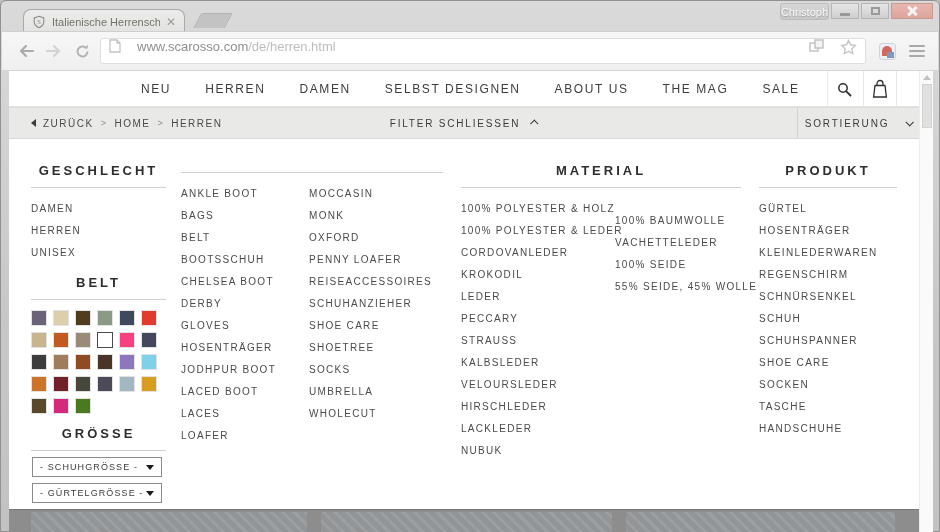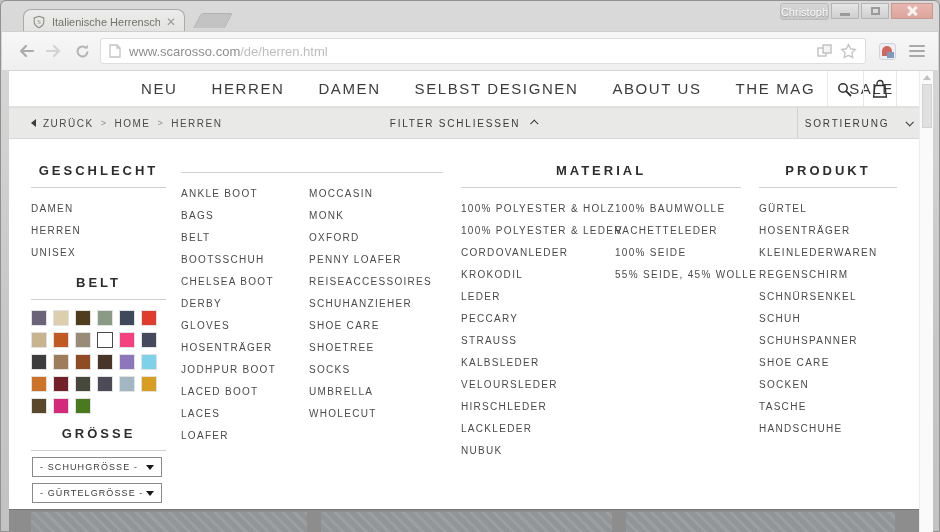--- a/index.html
+++ b/index.html
@@ -34,40 +34,40 @@
   .glyph-x::before,.glyph-x::after { content:""; position:absolute; left:4px; top:-1px;
       width:2.5px; height:12px; background:#f7f3f2; }
   .glyph-x::before{ transform:rotate(45deg);} .glyph-x::after{ transform:rotate(-45deg);}
 
   .toolbar { position:absolute; left:1px; right:1px; top:30px; height:40px;
              background:linear-gradient(#f7f7f7,#efefef); border-top:1px solid #cfcfcf;
              border-bottom:1px solid #d6d6d6; display:flex; align-items:center; z-index:4; }
   .nav-btn { width:28px; display:flex; justify-content:center; align-items:center; }
   .toolbar svg { display:block; }
   .omnibox { flex:1; height:26px; margin:0 8px 0 4px; background:#fff; border:1px solid #dedede;
-             border-radius:3px; display:flex; align-items:center; padding:0 8px; gap:8px; }
+             border-radius:3px; display:flex; padding:0 8px; gap:16px; }
   .url { font-size:13px; white-space:nowrap; overflow:hidden; flex:1; }
   .url .host { color:#8f8f8f; } .url .path { color:#bdbdbd; }
   .ext-btn { width:26px; display:flex; justify-content:center; }
   .ext-badge { width:17px; height:17px; border-radius:3px; background:#eceff4; border:1px solid #d0d4da;
                position:relative; overflow:hidden; }
   .ext-badge::before { content:""; position:absolute; left:2px; top:2px; width:10px; height:10px;
                border-radius:50% 50% 50% 0; background:#d2675f; }
   .ext-badge::after { content:""; position:absolute; right:1px; bottom:1px; width:7px; height:6px;
                background:#7d99c0; }
   .menu-btn { width:34px; display:flex; flex-direction:column; gap:2.5px; align-items:center; margin-right:4px; }
   .menu-btn i { width:16px; height:2.5px; background:#a9a9a9; border-radius:1px; }
 
   
   .page { position:absolute; left:8px; top:70px; width:924px; height:462px; background:#fff; overflow:hidden; }
 
   .site-nav { position:absolute; left:0; top:0; width:910px; height:36px; background:#fff;
               border-bottom:1px solid #e3e3e3; display:flex; align-items:center; }
   .site-nav-items { display:flex; gap:34px; margin-left:132px; }
-  .site-nav-item { font-size:15px; letter-spacing:1.6px; color:#3c3c3c; white-space:nowrap; cursor:pointer; }
+  .site-nav-item { font-size:12px; letter-spacing:1.6px; color:#3c3c3c; white-space:nowrap; cursor:pointer; }
   .icon-box { position:absolute; top:0; height:36px; width:34px; display:flex; align-items:center;
               justify-content:center; border-left:1px solid #e7e7e7; }
   .icon-box.search { right:58px; }
   .icon-box.bag { right:22px; border-right:1px solid #e7e7e7; }
 
   .crumb-bar { position:absolute; left:0; top:36px; width:910px; height:32px; background:#e9e9e7;
                border-top:1px solid #dddddb; border-bottom:1px solid #d8d8d6; }
   .crumb-left { position:absolute; left:22px; top:0; height:100%; display:flex; align-items:center; gap:7px;
                 font-size:10px; letter-spacing:1.5px; color:#4a4a4a; }
   .crumb-left .sep { color:#8f8f8f; font-size:9px; }
@@ -338,21 +338,21 @@
               <li>KROKODIL</li>
               <li>LEDER</li>
               <li>PECCARY</li>
               <li>STRAUSS</li>
               <li>KALBSLEDER</li>
               <li>VELOURSLEDER</li>
               <li>HIRSCHLEDER</li>
               <li>LACKLEDER</li>
               <li>NUBUK</li>
             </ul>
-          <ul class="opt-list" style="margin-top:0">
+          <ul class="opt-list" style="margin-top:12px">
 
           <li>100% BAUMWOLLE</li>
               <li>VACHETTELEDER</li>
               <li>100% SEIDE</li>
               <li>55% SEIDE, 45% WOLLE</li>
             </ul>
         </div>
       </div>
 
       <div class="filter-col col-produkt">

